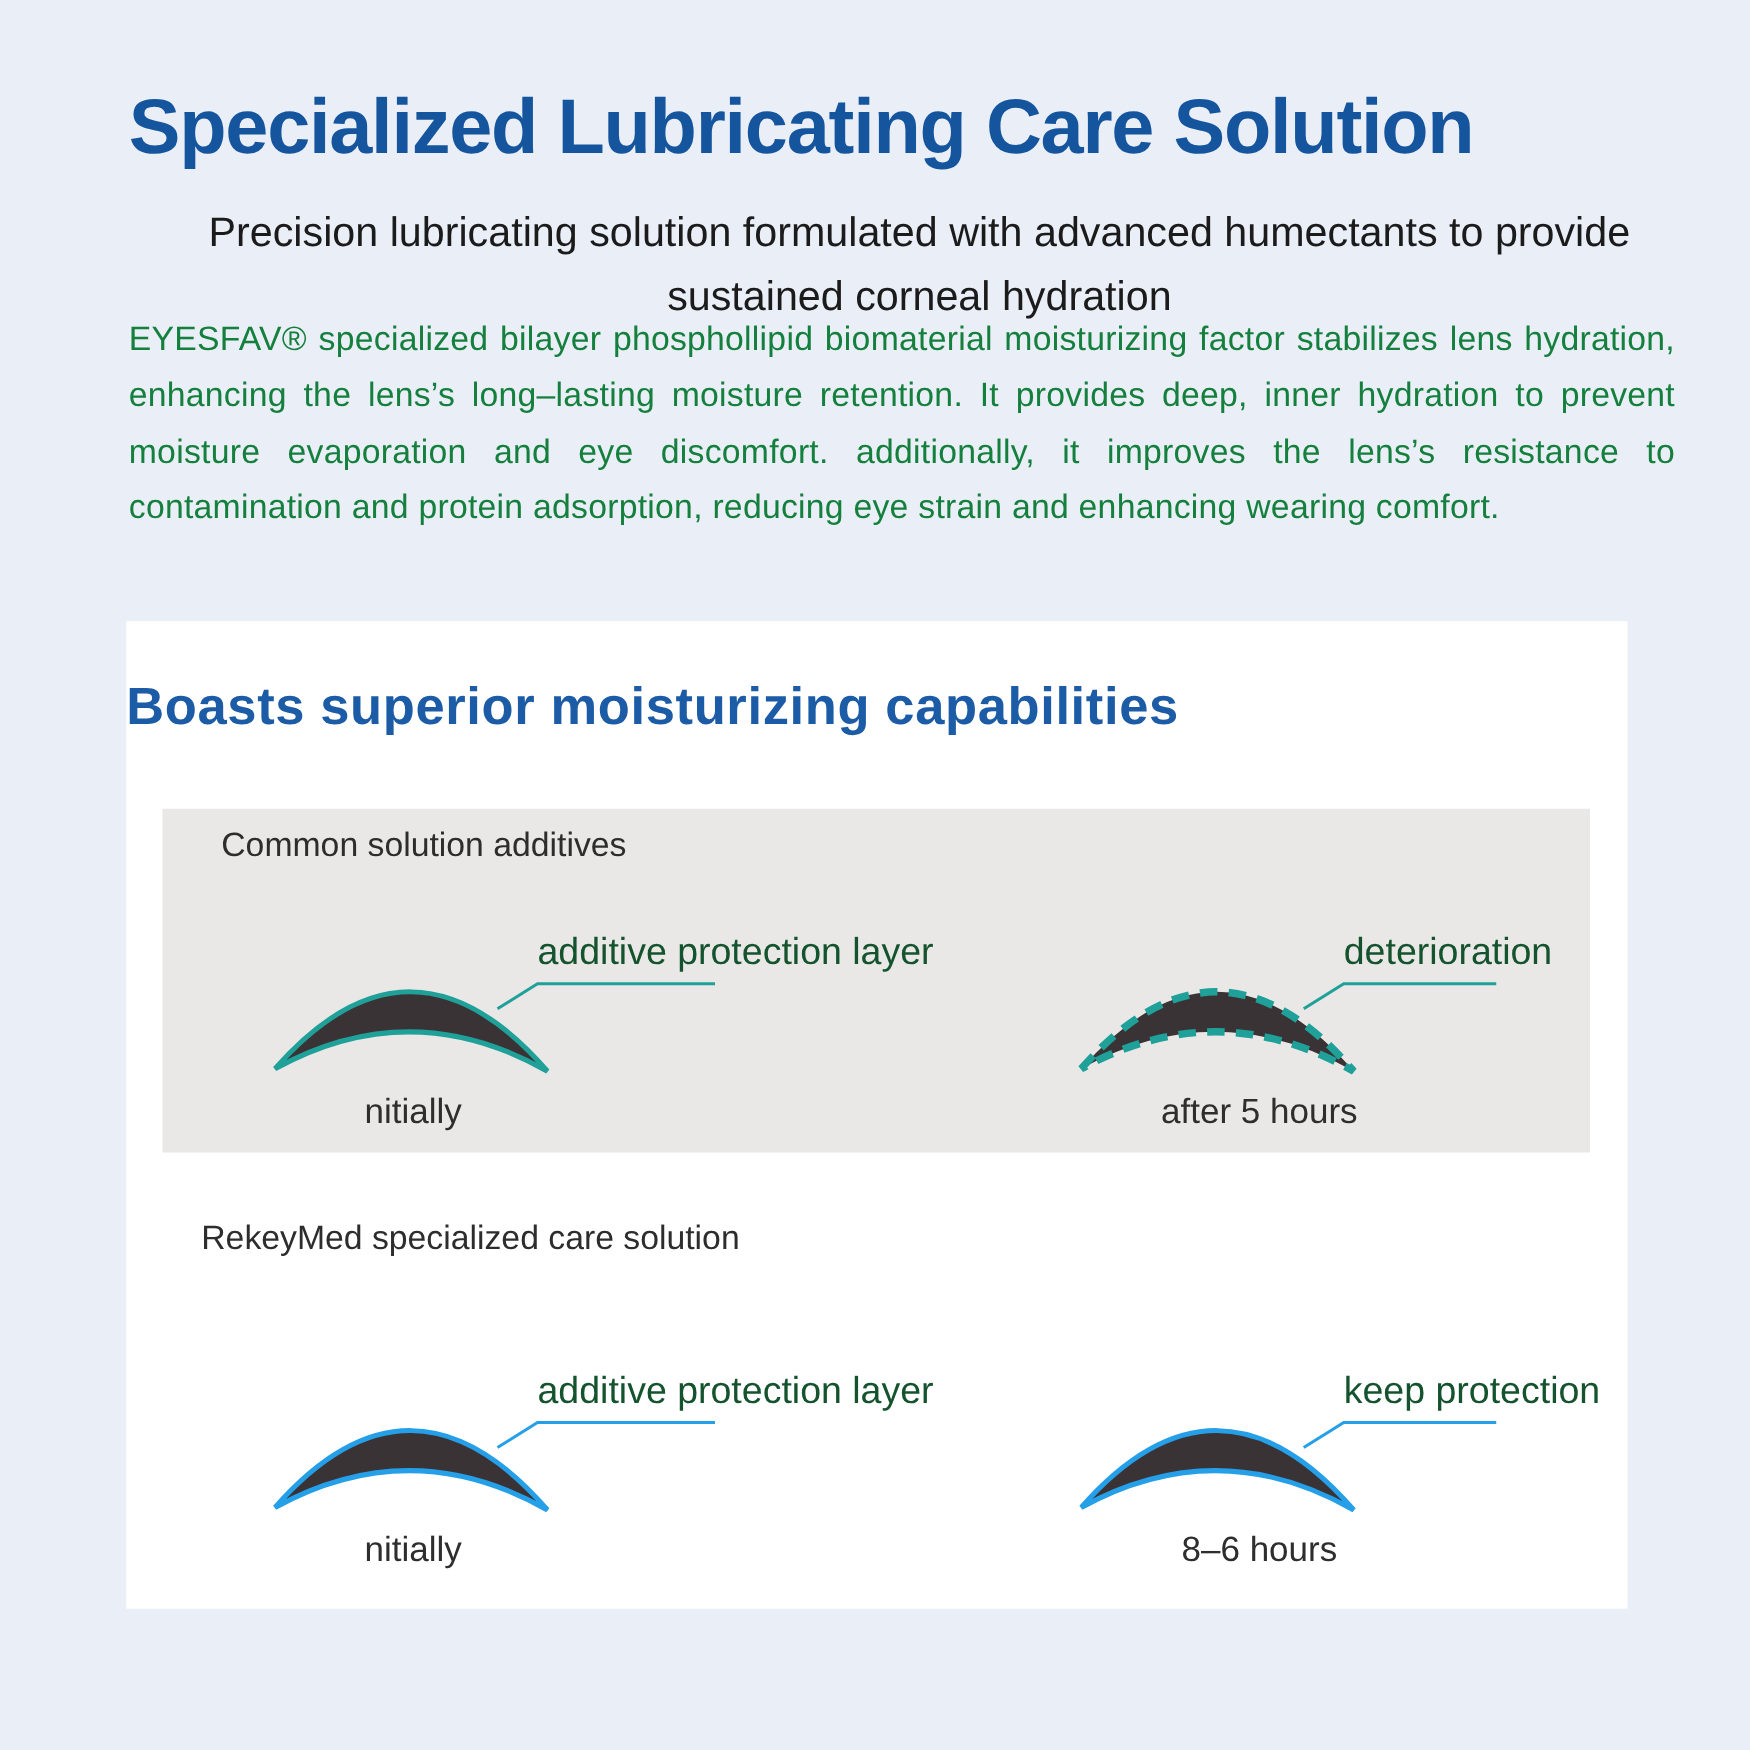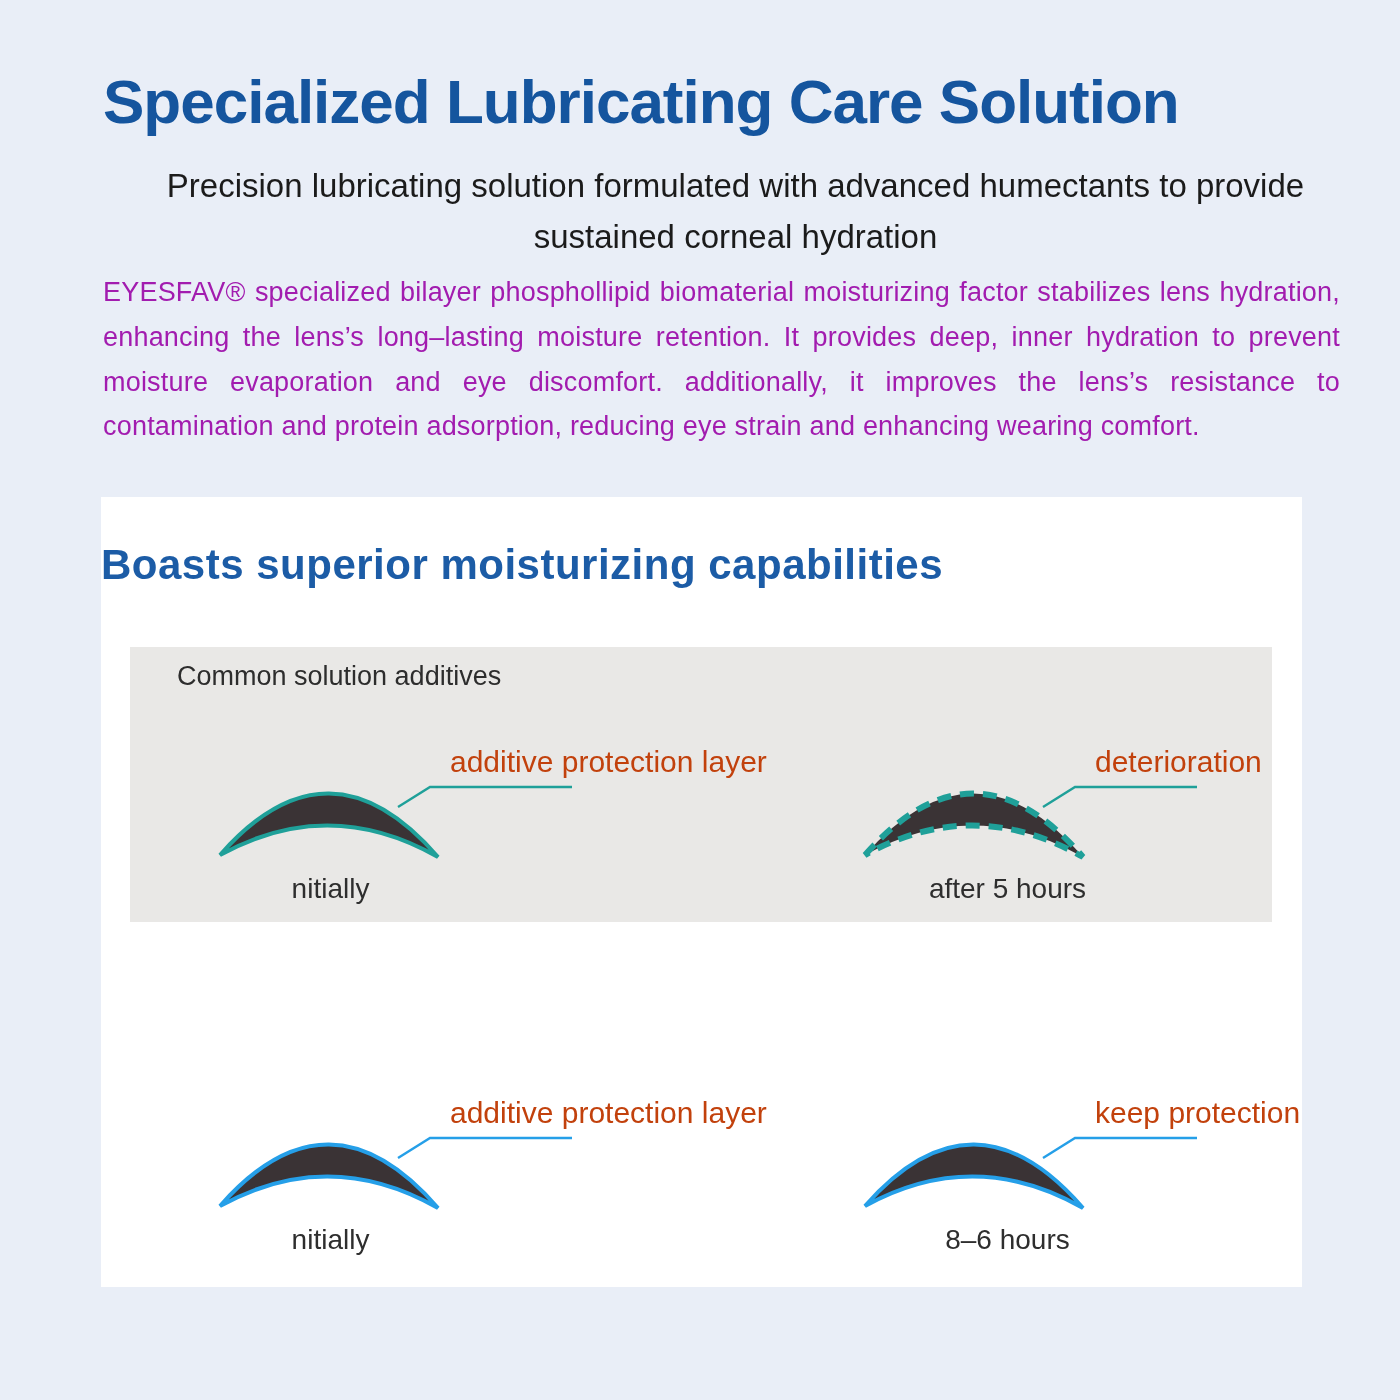--- a/index.html
+++ b/index.html
@@ -32,27 +32,27 @@
     width: 1265px;
     margin: 0;
     font-size: 33px;
     line-height: 1.56;
     color: #1b1b1b;
     text-align: center;
   }
   .page-body {
     position: absolute;
     left: 103px;
-    top: 270px;
+    top: 249px;
     width: 1237px;
     margin: 0;
     font-size: 27px;
     line-height: 1.66;
     letter-spacing: 0.2px;
-    color: #a21caf;
+    color: #15803d;
     text-align: justify;
   }
   .card {
     position: absolute;
     left: 101px;
     top: 497px;
     width: 1201px;
     height: 790px;
     background: #ffffff;
   }
@@ -101,23 +101,22 @@
   .stroke-teal { stroke: #1fa099; }
   .stroke-blue { stroke: #259fe8; }
   .lens-dashed { stroke-width: 6px; stroke-dasharray: 14 9; }
   .leader { fill: none; stroke-width: 2.4px; }
 
   .annot {
     position: absolute;
     left: 250px;
     top: 38px;
     font-size: 30px;
-    color: #c2410c;
+    color: #14532d;
     white-space: nowrap;
-    margin-left: 20px;
   }
   .caption {
     position: absolute;
     left: 38px;
     top: 166px;
     width: 225px;
     text-align: center;
     font-size: 28px;
     color: #2e2e2e;
     white-space: nowrap;
@@ -154,20 +153,21 @@
 
     <div class="diagram d2">
       <svg width="560" height="215" viewBox="0 0 560 215">
         <path class="lens-fill stroke-teal lens-dashed" d="M 40 148 Q 149 24 258 150 Q 149 88 40 148 Z"></path>
         <polyline class="leader stroke-teal" points="218,100 250,80 372,80"></polyline>
       </svg>
       <div class="annot">deterioration</div>
       <div class="caption">after 5 hours</div>
     </div>
 
+    <div class="section-label rekey-label">RekeyMed specialized care solution</div>
 
     <div class="diagram d3">
       <svg width="560" height="215" viewBox="0 0 560 215">
         <path class="lens-fill stroke-blue" d="M 40 148 Q 149 24 258 150 Q 149 88 40 148 Z"></path>
         <polyline class="leader stroke-blue" points="218,100 250,80 392,80"></polyline>
       </svg>
       <div class="annot">additive protection layer</div>
       <div class="caption">nitially</div>
     </div>
 

